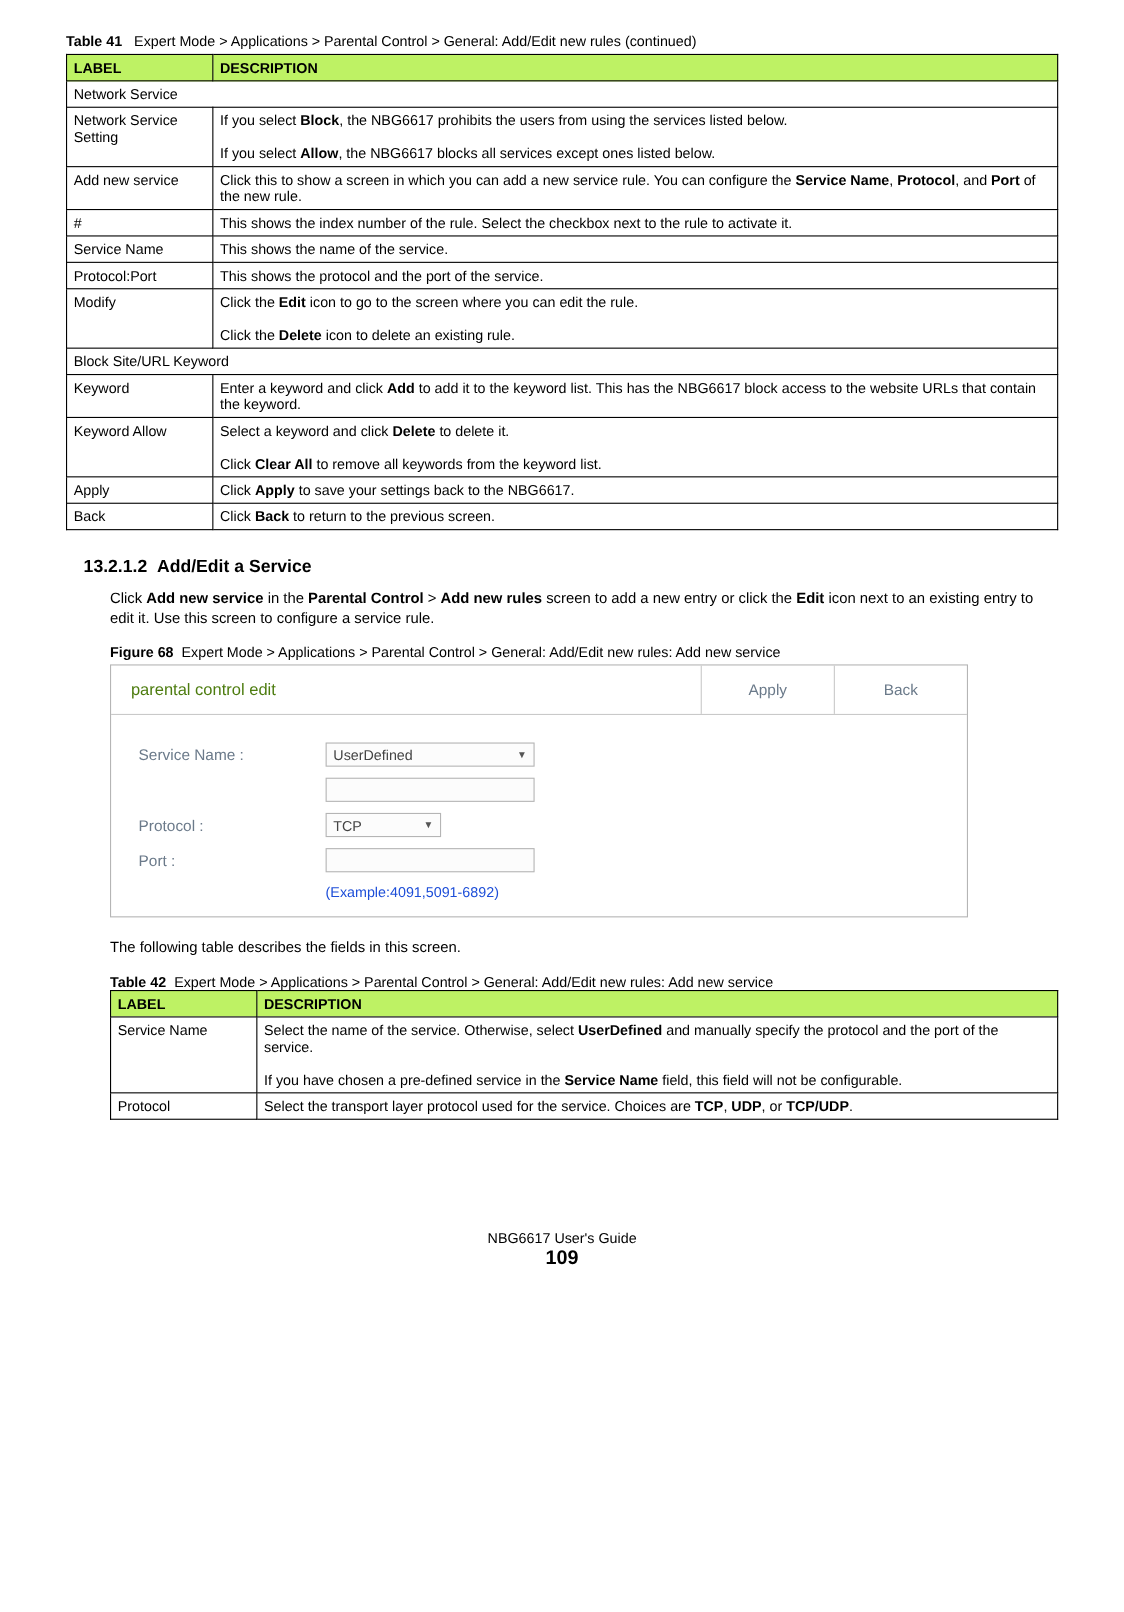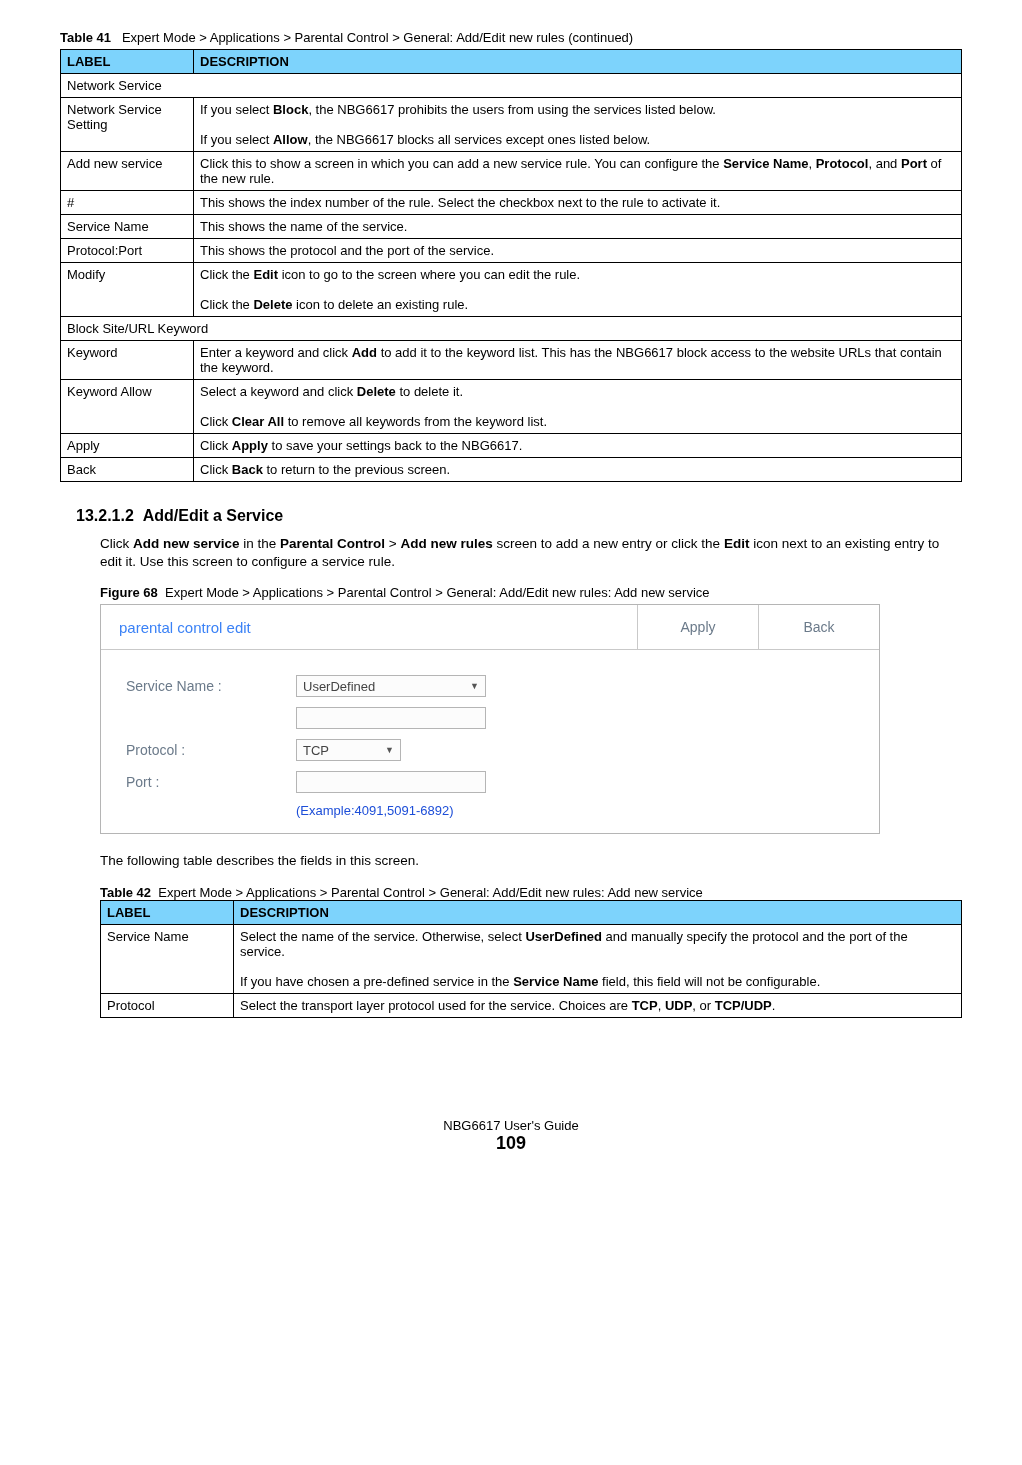--- a/index.html
+++ b/index.html
@@ -32,21 +32,21 @@
     margin-bottom: 20px;
   }
   table.doc th, table.doc td {
     border: 1px solid #000;
     padding: 4px 6px;
     vertical-align: top;
     font-size: 13px;
     text-align: left;
   }
   table.doc th {
-    background: #7dd3fc;
+    background: #bef264;
     font-weight: bold;
   }
   .label-col { width: 120px; }
   .section-row td {
     font-weight: normal;
   }
   h3.sub {
     font-size: 16px;
     font-weight: bold;
     margin: 25px 0 10px 16px;
@@ -74,21 +74,21 @@
     font-family: Arial, sans-serif;
   }
   .fig-top {
     display: flex;
     justify-content: space-between;
     align-items: center;
     border-bottom: 1px solid #c9c9c9;
     height: 44px;
   }
   .fig-title {
-    color: #3b82f6;
+    color: #4d7c0f;
     font-size: 15px;
     padding-left: 18px;
   }
   .fig-btns {
     display: flex;
     height: 100%;
   }
   .fig-btn {
     width: 120px;
     display: flex;

